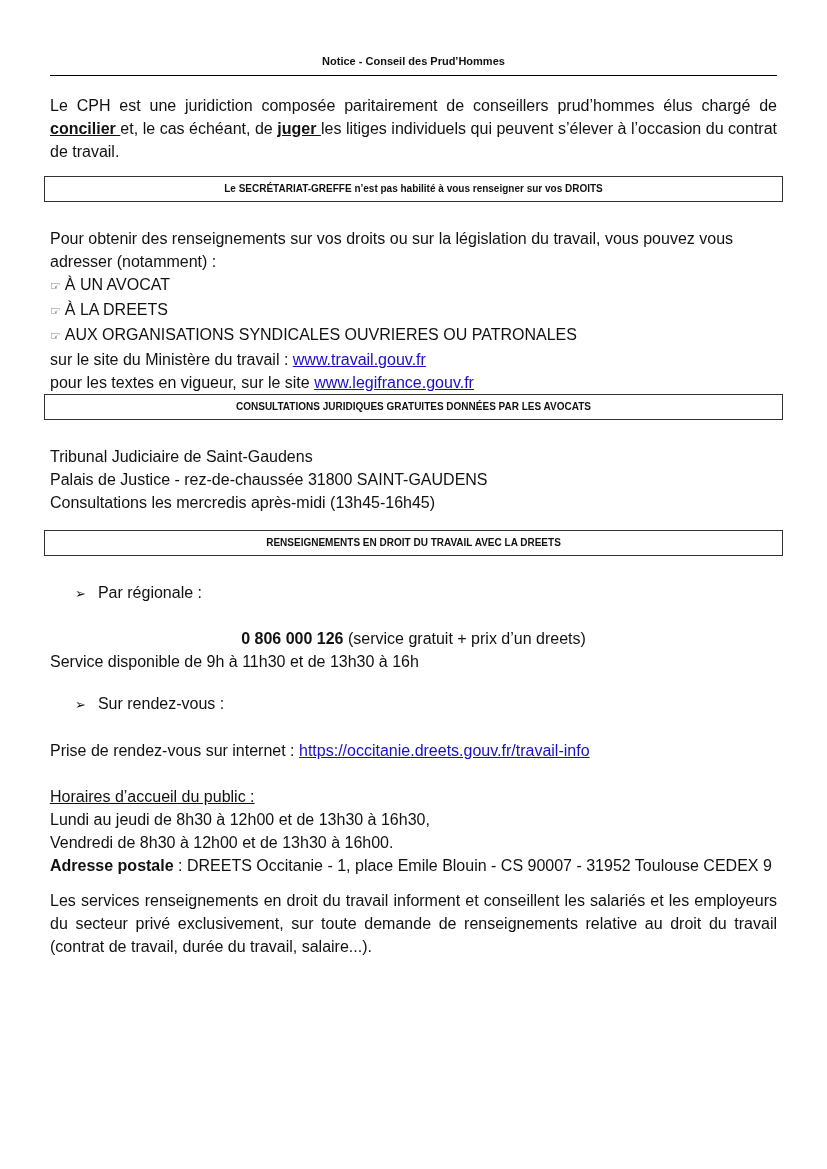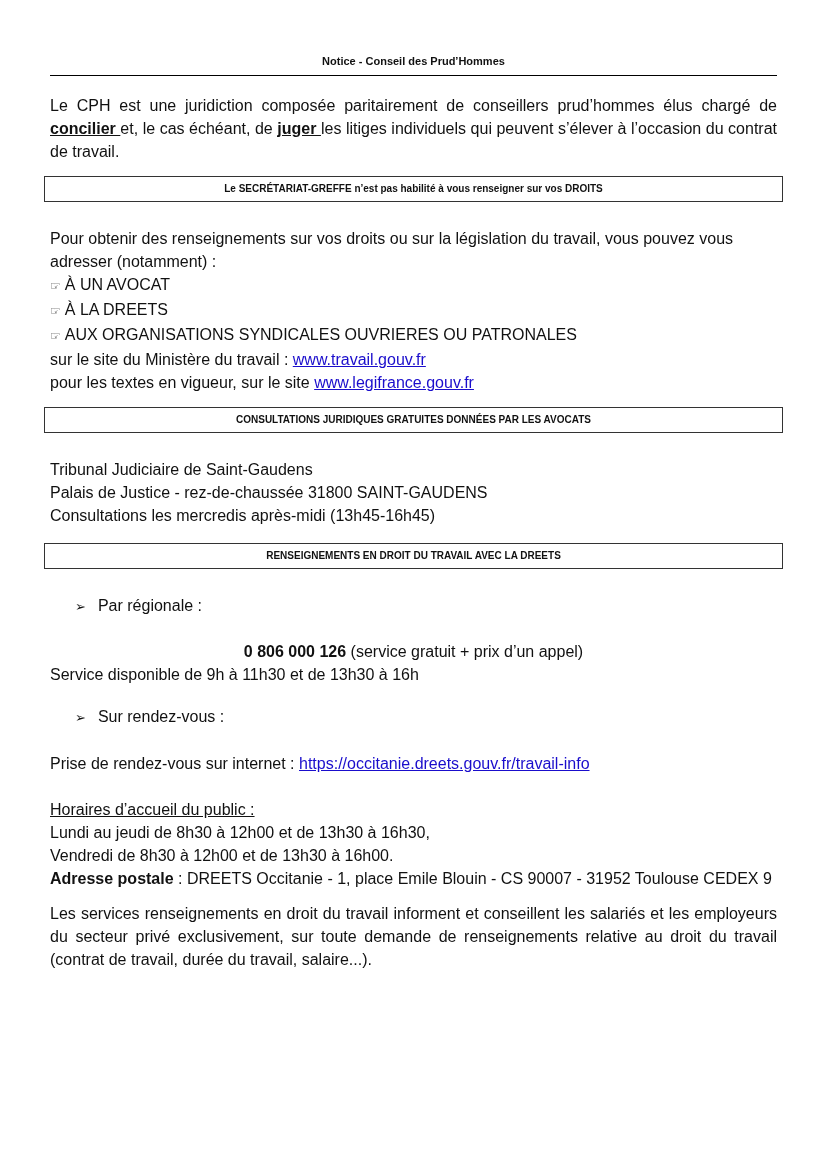--- a/index.html
+++ b/index.html
@@ -42,33 +42,33 @@
 
   <div style="margin-top:25px;">
     <p class="para">Pour obtenir des renseignements sur vos droits ou sur la législation du travail, vous pouvez vous adresser (notamment) :</p>
     <div><span class="pointer">☞</span><span>À UN AVOCAT</span></div>
     <div><span class="pointer">☞</span><span>À LA DREETS</span></div>
     <div><span class="pointer">☞</span><span>AUX ORGANISATIONS SYNDICALES OUVRIERES OU PATRONALES</span></div>
     <div><span>sur le site du Ministère du travail : </span><a href="#">www.travail.gouv.fr</a></div>
     <div><span>pour les textes en vigueur, sur le site </span><a href="#">www.legifrance.gouv.fr</a></div>
   </div>
 
-  <div class="box" style="margin-top:13px;">CONSULTATIONS JURIDIQUES GRATUITES DONNÉES PAR LES AVOCATS</div>
+  <div class="box" style="">CONSULTATIONS JURIDIQUES GRATUITES DONNÉES PAR LES AVOCATS</div>
 
   <div style="margin-top:25px;">
     <div>Tribunal Judiciaire de Saint-Gaudens</div>
     <div>Palais de Justice - rez-de-chaussée 31800 SAINT-GAUDENS</div>
     <div>Consultations les mercredis après-midi (13h45-16h45)</div>
   </div>
 
   <div class="box" style="margin-top:16px;">RENSEIGNEMENTS EN DROIT DU TRAVAIL AVEC LA DREETS</div>
 
   <div style="margin-top:25px;">
     <div class="arrow-item" style="margin-top:23px;"><span class="arrow">➢</span><span>Par régionale :</span></div>
-    <div class="center" style="margin-top:22px;"><span class="b">0 806 000 126</span><span> (service gratuit + prix d’un appel)</span></div>
+    <div class="center" style="margin-top:22px;"><span class="b">0 806 000 126</span><span> (service gratuit + prix d’un dreets)</span></div>
     <div>Service disponible de 9h à 11h30 et de 13h30 à 16h</div>
     <div class="arrow-item" style="margin-top:19px;"><span class="arrow">➢</span><span>Sur rendez-vous :</span></div>
     <div style="margin-top:23px;"><span>Prise de rendez-vous sur internet : </span><a href="#">https://occitanie.dreets.gouv.fr/travail-info</a></div>
     <div class="u" style="margin-top:23px;">Horaires d’accueil du public :</div>
     <div>Lundi au jeudi de 8h30 à 12h00 et de 13h30 à 16h30,</div>
     <div>Vendredi de 8h30 à 12h00 et de 13h30 à 16h00.</div>
     <div><span class="b">Adresse postale</span><span> : DREETS Occitanie - 1, place Emile Blouin - CS 90007 - 31952 Toulouse CEDEX 9</span></div>
     <p class="para justify" style="margin-top:12px;">Les services renseignements en droit du travail informent et conseillent les salariés et les employeurs du secteur privé exclusivement, sur toute demande de renseignements relative au droit du travail (contrat de travail, durée du travail, salaire...).</p>
   </div>
 </div>

